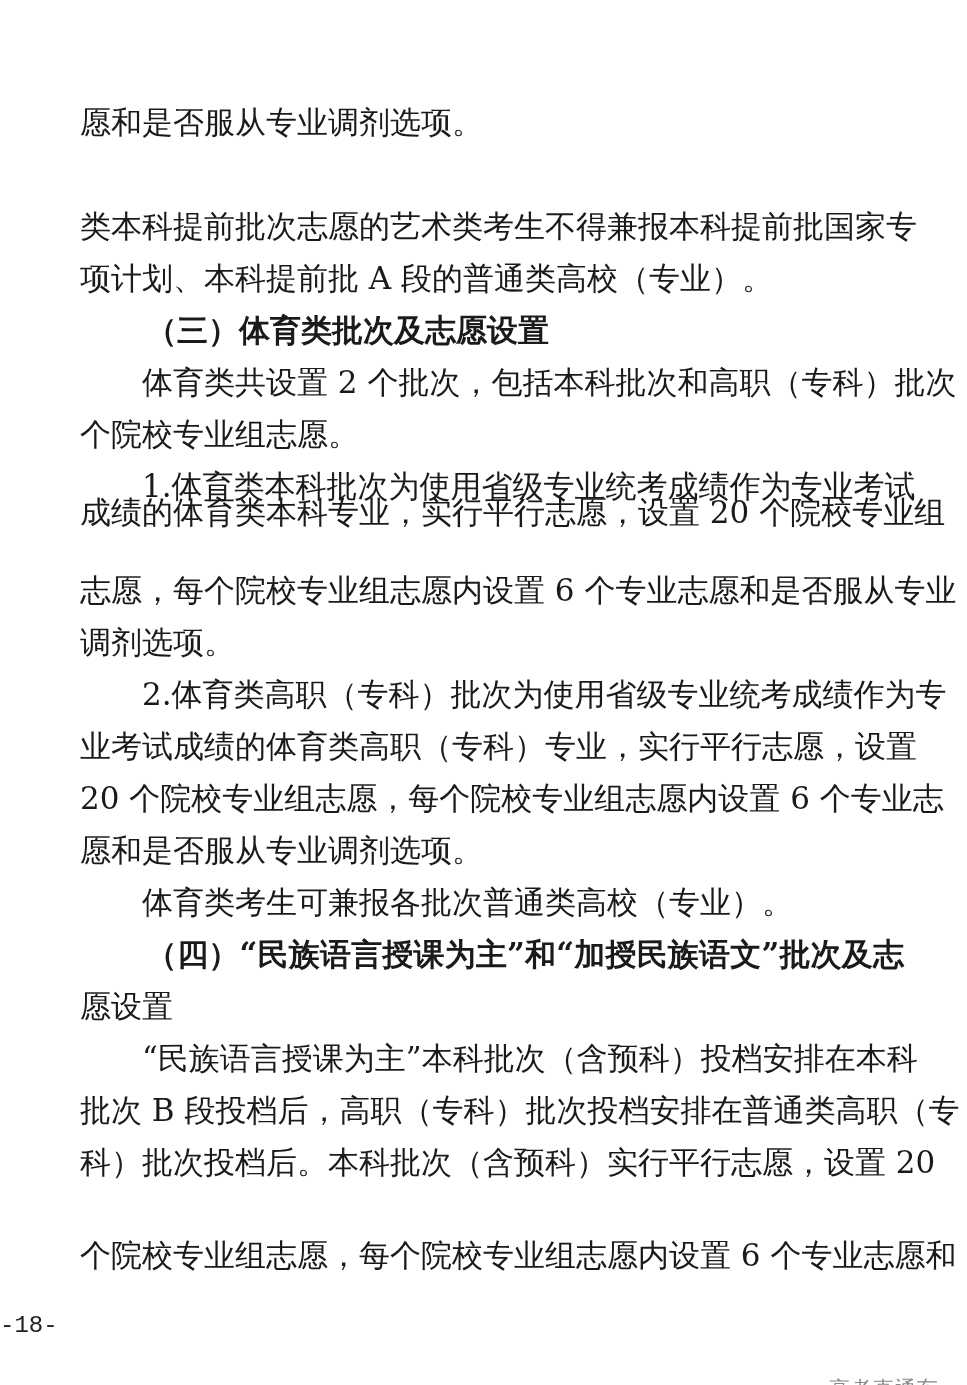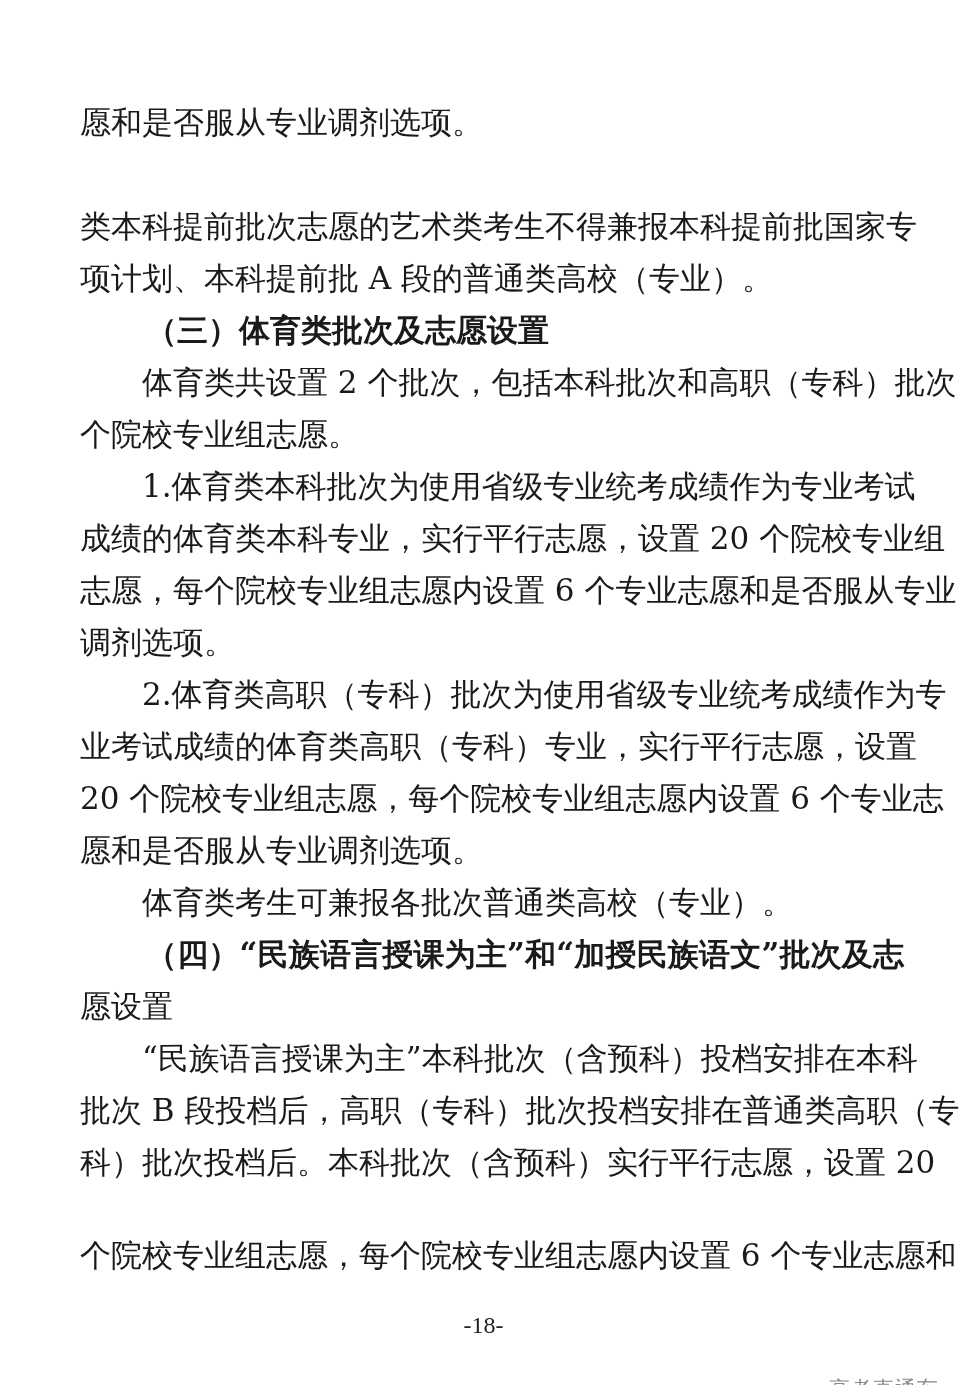--- a/index.html
+++ b/index.html
@@ -43,22 +43,21 @@
     }
     .line.heading {
       left: 146px;
       font-weight: bold;
     }
     .page-number {
       position: absolute;
       left: 0;
       width: 967px;
       top: 1312px;
-      text-align: center;
-      font-family: Liberation Serif, serif;
+      font-family: Liberation Mono, monospace;
       font-size: 24px;
       color: #222;
     }
     .watermark {
       position: absolute;
       right: 28px;
       top: 1331px;
       font-family: "DejaVu Sans", sans-serif;
       font-size: 21px;
       color: #8a8a8a;
@@ -70,21 +69,21 @@
 <body>
 
 <div class="page">
   <div class="line last" style="top:102px">愿和是否服从专业调剂选项。</div>
   <div class="line last" style="top:258px">项计划、本科提前批 A 段的普通类高校（专业）。</div>
   <div class="line" style="top:206px">类本科提前批次志愿的艺术类考生不得兼报本科提前批国家专</div>
   <div class="line indent heading last" style="top:310px">（三）体育类批次及志愿设置</div>
   <div class="line indent" style="top:362px">体育类共设置 2 个批次，包括本科批次和高职（专科）批次，</div>
   <div class="line last" style="top:414px">个院校专业组志愿。</div>
   <div class="line indent" style="top:466px">1.体育类本科批次为使用省级专业统考成绩作为专业考试</div>
-  <div class="line" style="top:518px">成绩的体育类本科专业，实行平行志愿，设置 20 个院校专业组</div>
+  <div class="line" style="top:492px">成绩的体育类本科专业，实行平行志愿，设置 20 个院校专业组</div>
   <div class="line" style="top:570px">志愿，每个院校专业组志愿内设置 6 个专业志愿和是否服从专业</div>
   <div class="line last" style="top:622px">调剂选项。</div>
   <div class="line indent" style="top:674px">2.体育类高职（专科）批次为使用省级专业统考成绩作为专</div>
   <div class="line" style="top:726px">业考试成绩的体育类高职（专科）专业，实行平行志愿，设置</div>
   <div class="line" style="top:778px">20 个院校专业组志愿，每个院校专业组志愿内设置 6 个专业志</div>
   <div class="line last" style="top:830px">愿和是否服从专业调剂选项。</div>
   <div class="line indent last" style="top:882px">体育类考生可兼报各批次普通类高校（专业）。</div>
   <div class="line indent heading" style="top:934px">（四）“民族语言授课为主”和“加授民族语文”批次及志</div>
   <div class="line last" style="top:986px">愿设置</div>
   <div class="line indent" style="top:1038px">“民族语言授课为主”本科批次（含预科）投档安排在本科</div>

